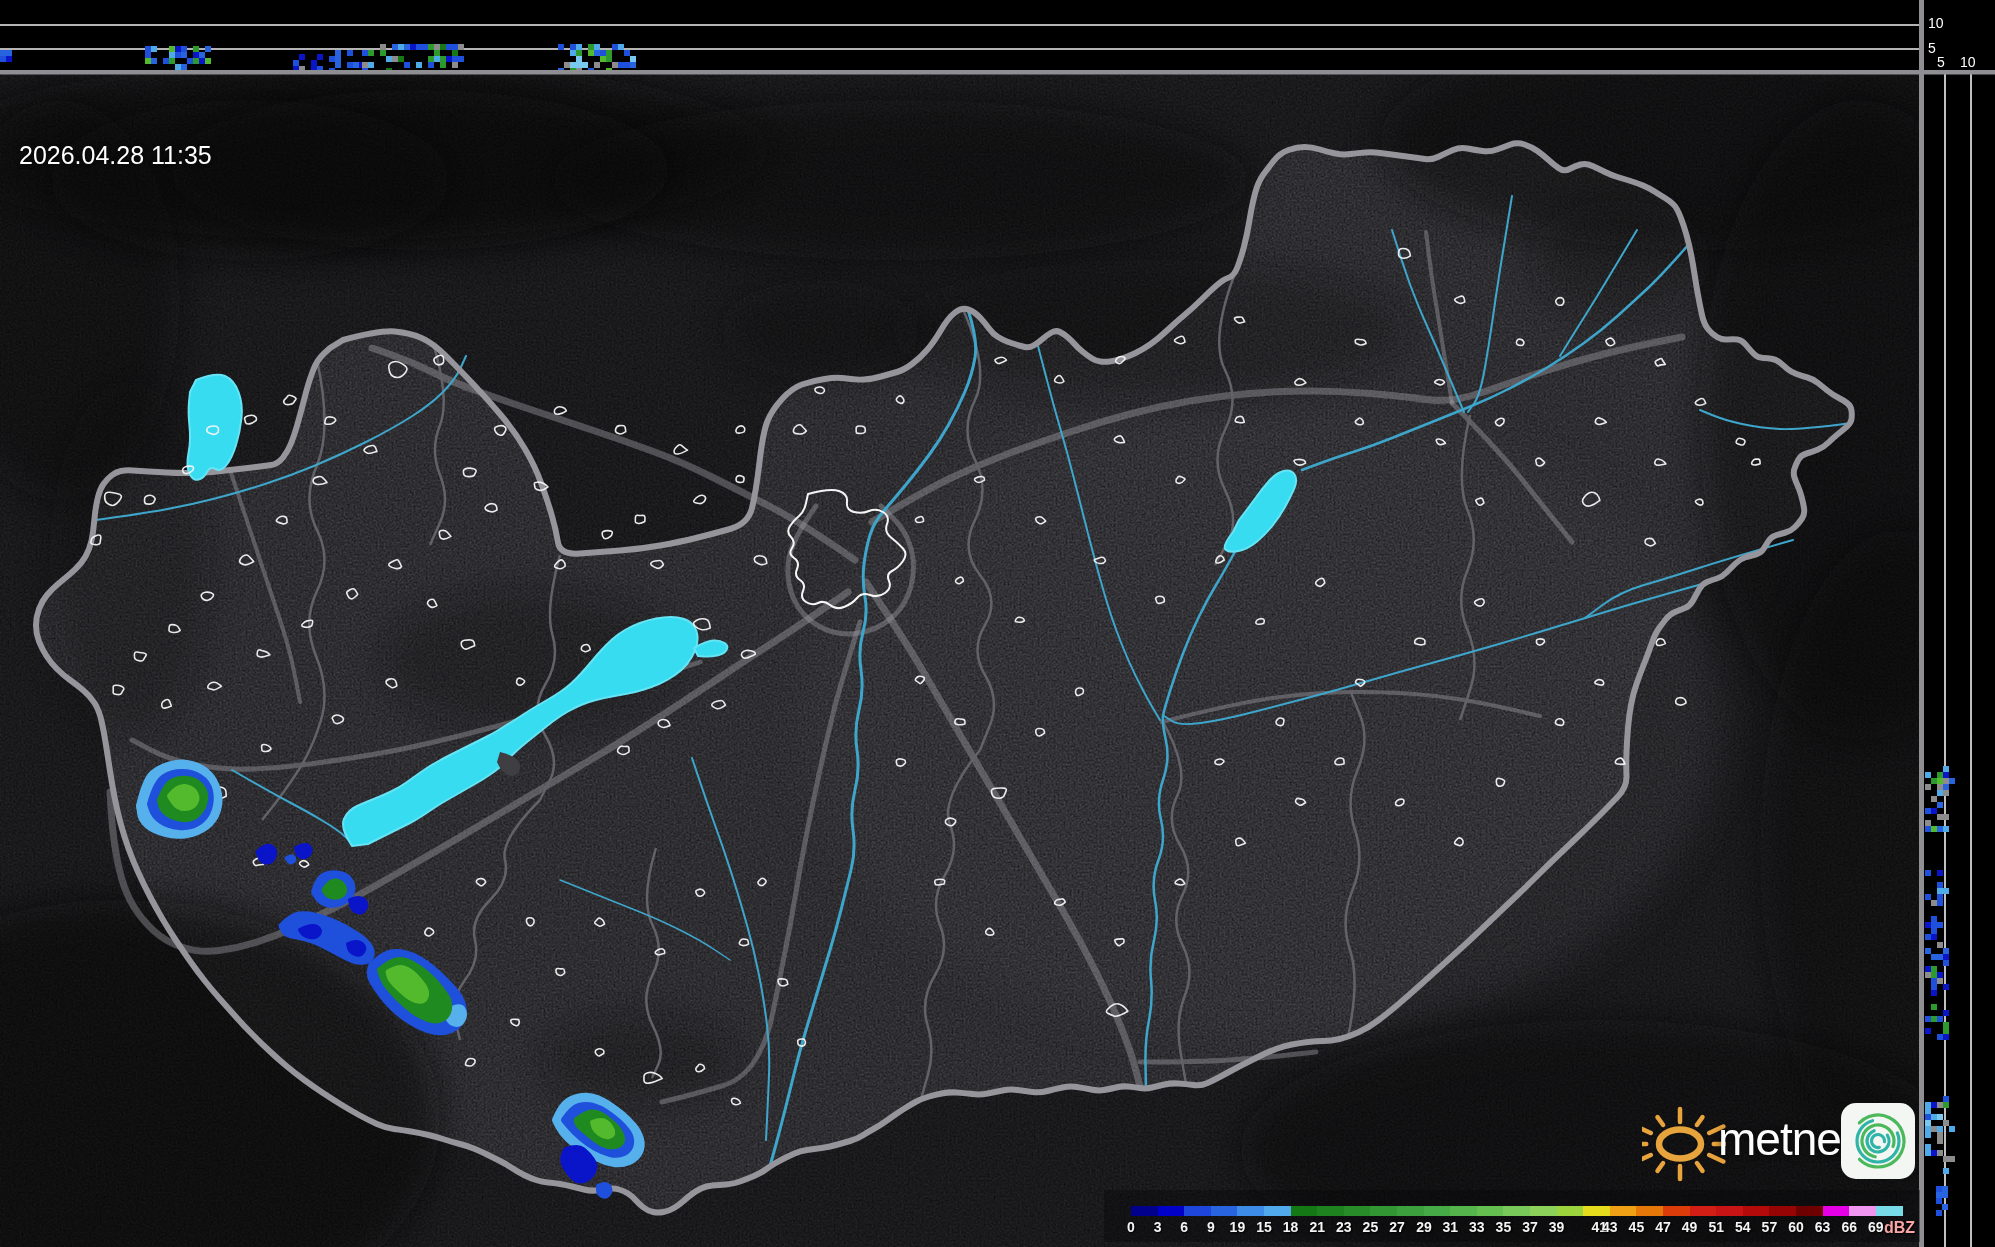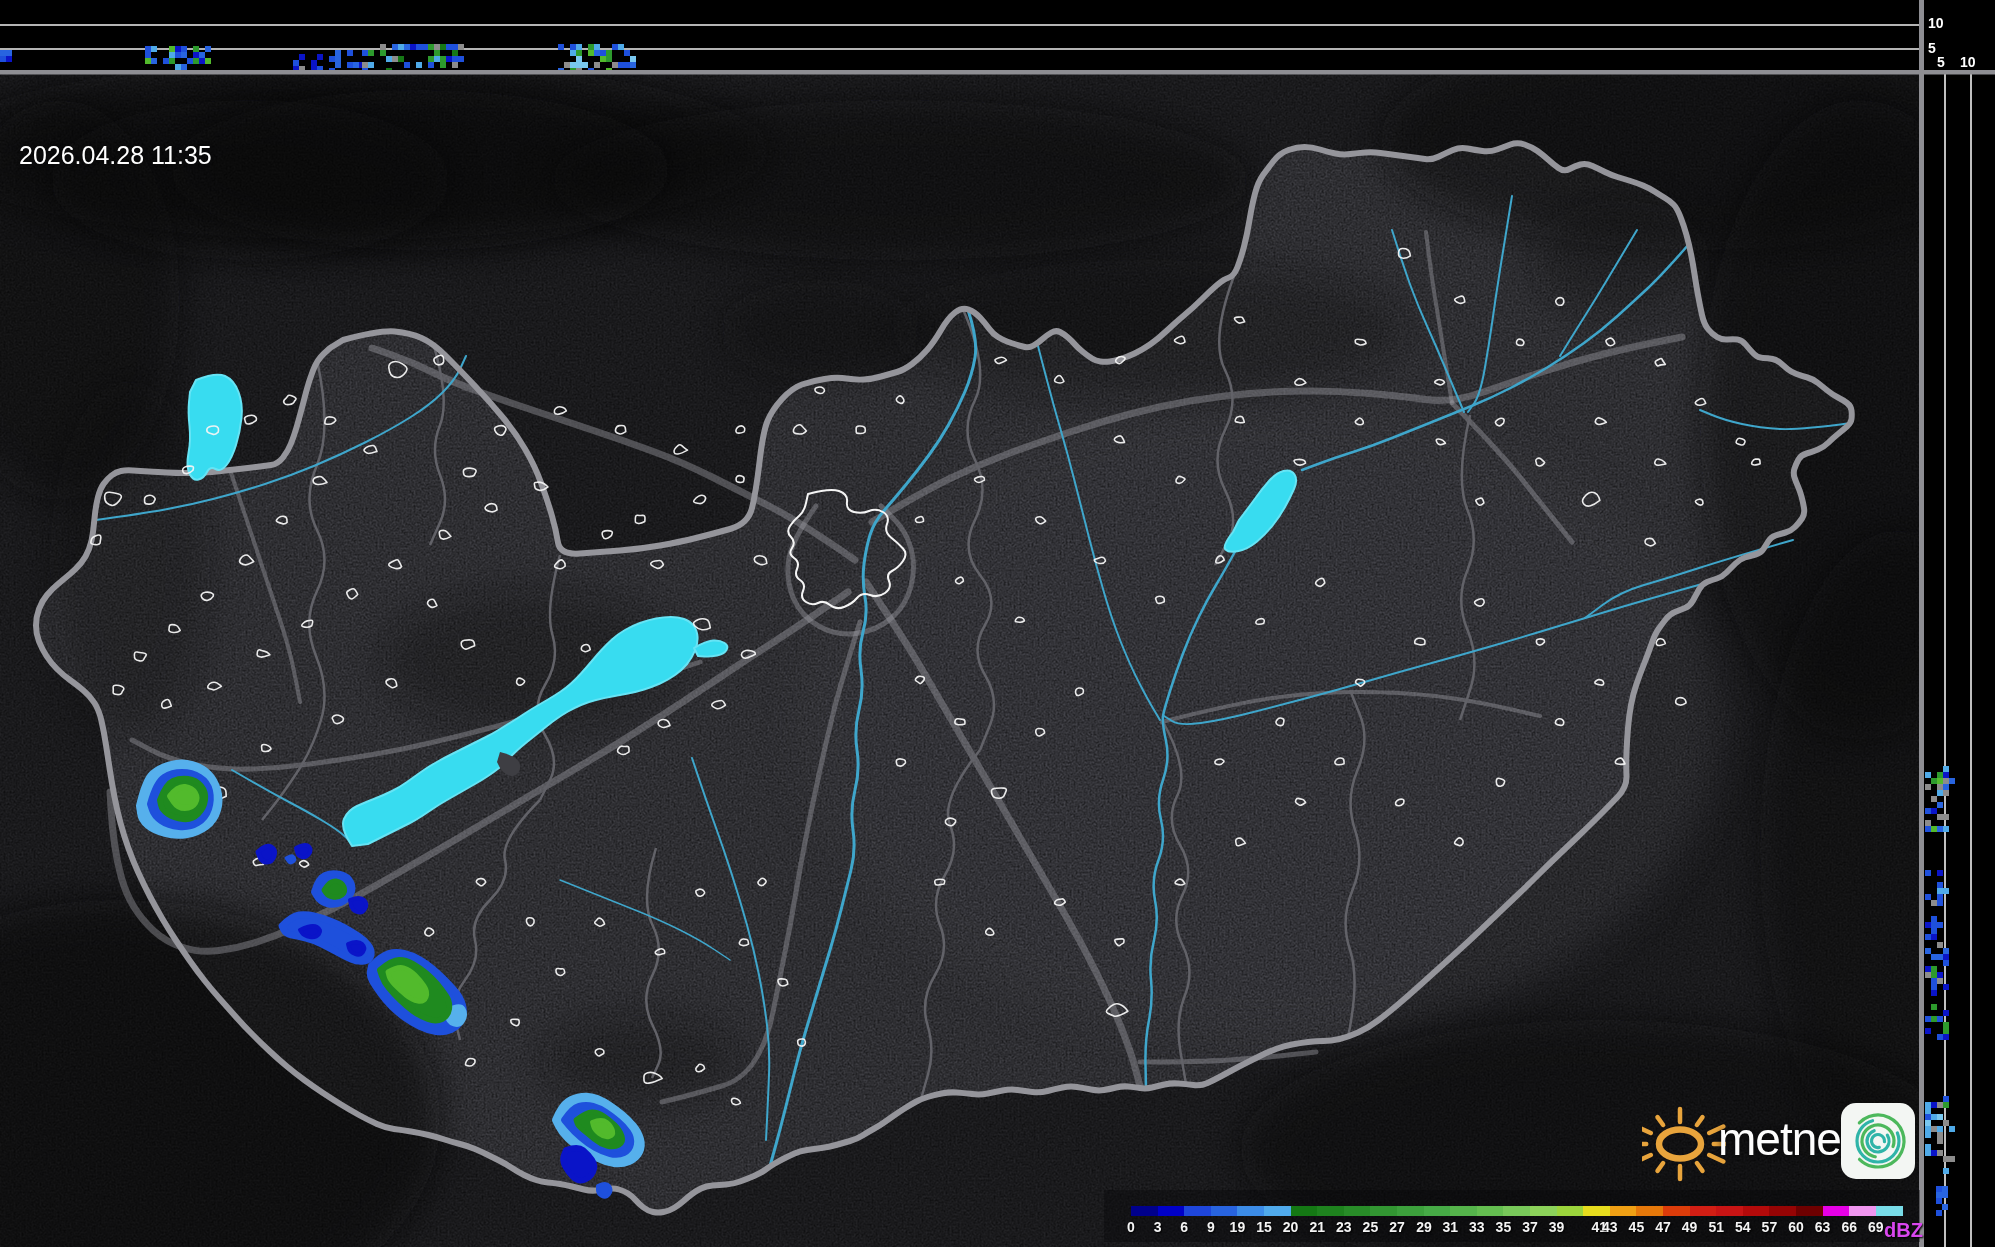--- a/index.html
+++ b/index.html
@@ -3,26 +3,26 @@
 <meta charset="utf-8">
 <style>
   html,body{margin:0;padding:0;background:#000;}
   #stage{position:relative;width:1995px;height:1247px;overflow:hidden;background:#000;
          font-family:"Liberation Sans",sans-serif;}
   #map-svg{position:absolute;left:0;top:0;}
   .ovl{position:absolute;color:#fff;white-space:nowrap;}
   #title{left:17px;top:84px;font-size:42px;font-weight:400;letter-spacing:0.5px;
          text-shadow:0 0 4px rgba(0,0,0,.6);}
   #timestamp{left:19px;top:141px;font-size:25px;font-weight:400;text-shadow:0 0 4px rgba(0,0,0,.6);}
-  .axlab{font-size:14px;font-weight:bold;color:#fff;text-align:center;}
+  .axlab{font-size:14px;font-weight:normal;color:#fff;text-align:center;}
   #cbar{left:1104px;top:1190px;width:816px;height:52px;background:rgba(8,8,10,0.40);}
   #cbar .seg{position:absolute;top:16px;height:10px;}
   #cbar .lab{position:absolute;top:29px;transform:translateX(-50%);font-size:14px;font-weight:bold;
              color:#f4f4f4;text-shadow:1px 1px 2px #000;}
-  #cbar .unit{position:absolute;top:29px;left:780px;font-size:20px;font-weight:bold;color:#d946ef;
+  #cbar .unit{position:absolute;top:29px;left:780px;font-size:16px;font-weight:bold;color:#fca5a5;
               text-shadow:1px 1px 2px #000;}
   #logo{left:1642px;top:1098px;width:280px;height:92px;}
   #logo .word{position:absolute;left:76px;top:14px;font-size:46px;color:#fdfdfd;font-weight:400;
               letter-spacing:-1px;text-shadow:0 0 6px rgba(0,0,0,.7);}
   #logo svg{position:absolute;}
 </style>
 </head>
 <body>
 
 <div id="stage">
@@ -612,21 +612,21 @@
       <div class="seg" style="left: 692px; width: 27.1px; height: 10px; background: rgb(110, 0, 0);"></div>
       <div class="seg" style="left: 718.6px; width: 27.1px; height: 10px; background: rgb(230, 0, 230);"></div>
       <div class="seg" style="left: 745.2px; width: 27.1px; height: 10px; background: rgb(240, 150, 240);"></div>
       <div class="seg" style="left: 771.8px; width: 27.1px; height: 10px; background: rgb(120, 220, 232);"></div>
       <span class="lab" style="left: 27px;">0</span>
       <span class="lab" style="left: 53.6px;">3</span>
       <span class="lab" style="left: 80.2px;">6</span>
       <span class="lab" style="left: 106.8px;">9</span>
       <span class="lab" style="left: 133.4px;">19</span>
       <span class="lab" style="left: 160px;">15</span>
-      <span class="lab" style="left: 186.6px;">20</span>
+      <span class="lab" style="left: 186.6px;">18</span>
       <span class="lab" style="left: 213.2px;">21</span>
       <span class="lab" style="left: 239.8px;">23</span>
       <span class="lab" style="left: 266.4px;">25</span>
       <span class="lab" style="left: 293px;">27</span>
       <span class="lab" style="left: 320px;">29</span>
       <span class="lab" style="left: 346.2px;">31</span>
       <span class="lab" style="left: 372.8px;">33</span>
       <span class="lab" style="left: 399.4px;">35</span>
       <span class="lab" style="left: 426px;">37</span>
       <span class="lab" style="left: 452.6px;">39</span>

